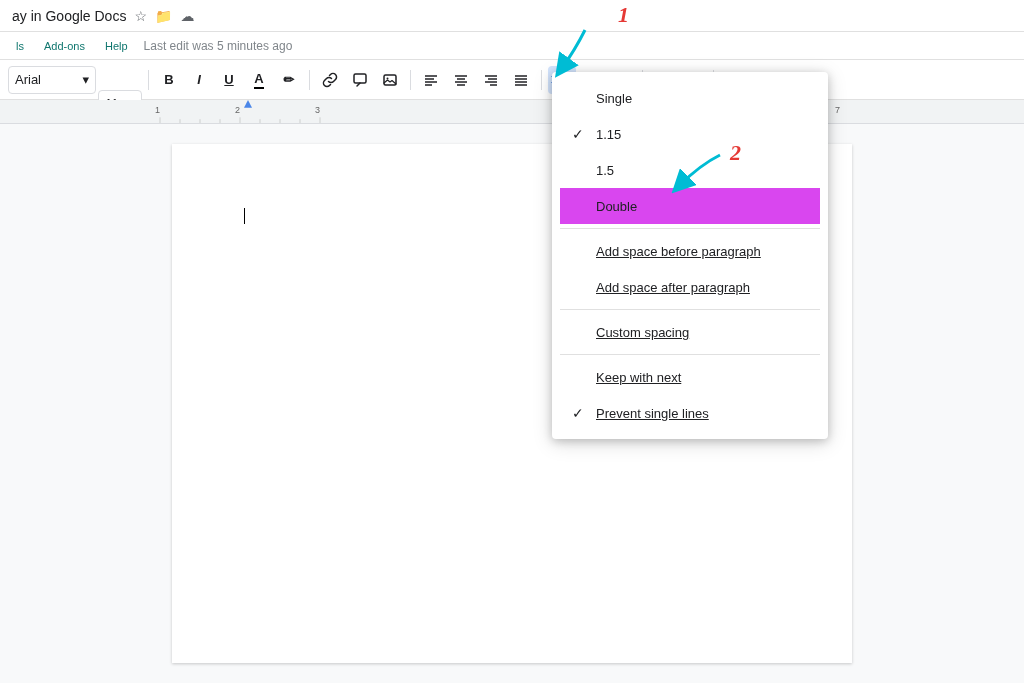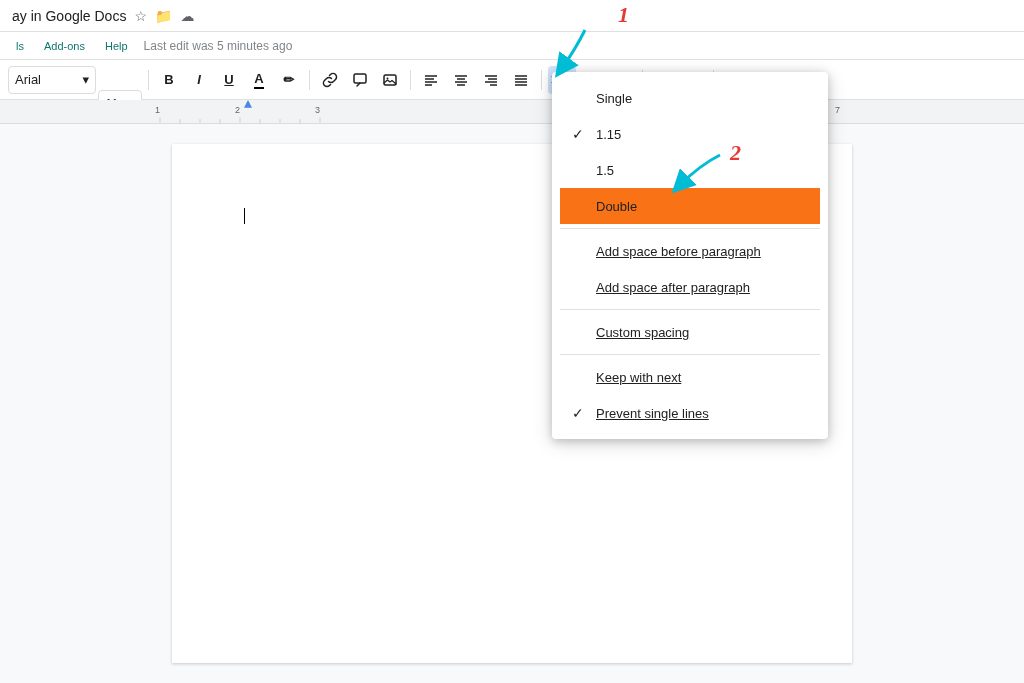--- a/index.html
+++ b/index.html
@@ -156,21 +156,21 @@
     .menu-row {
       height: 36px;
       display: flex;
       align-items: center;
       padding: 0 16px 0 36px;
       cursor: pointer;
       font-size: 13px;
       color: #202124;
       position: relative;
     }
-    .menu-row.highlighted { background: #f97316; }
+    .menu-row.highlighted { background: #d946ef; }
     .menu-row .checkmark {
       position: absolute;
       left: 12px;
       font-size: 14px;
       color: #202124;
     }
 
     
     .annotation-layer {
       position: fixed;

